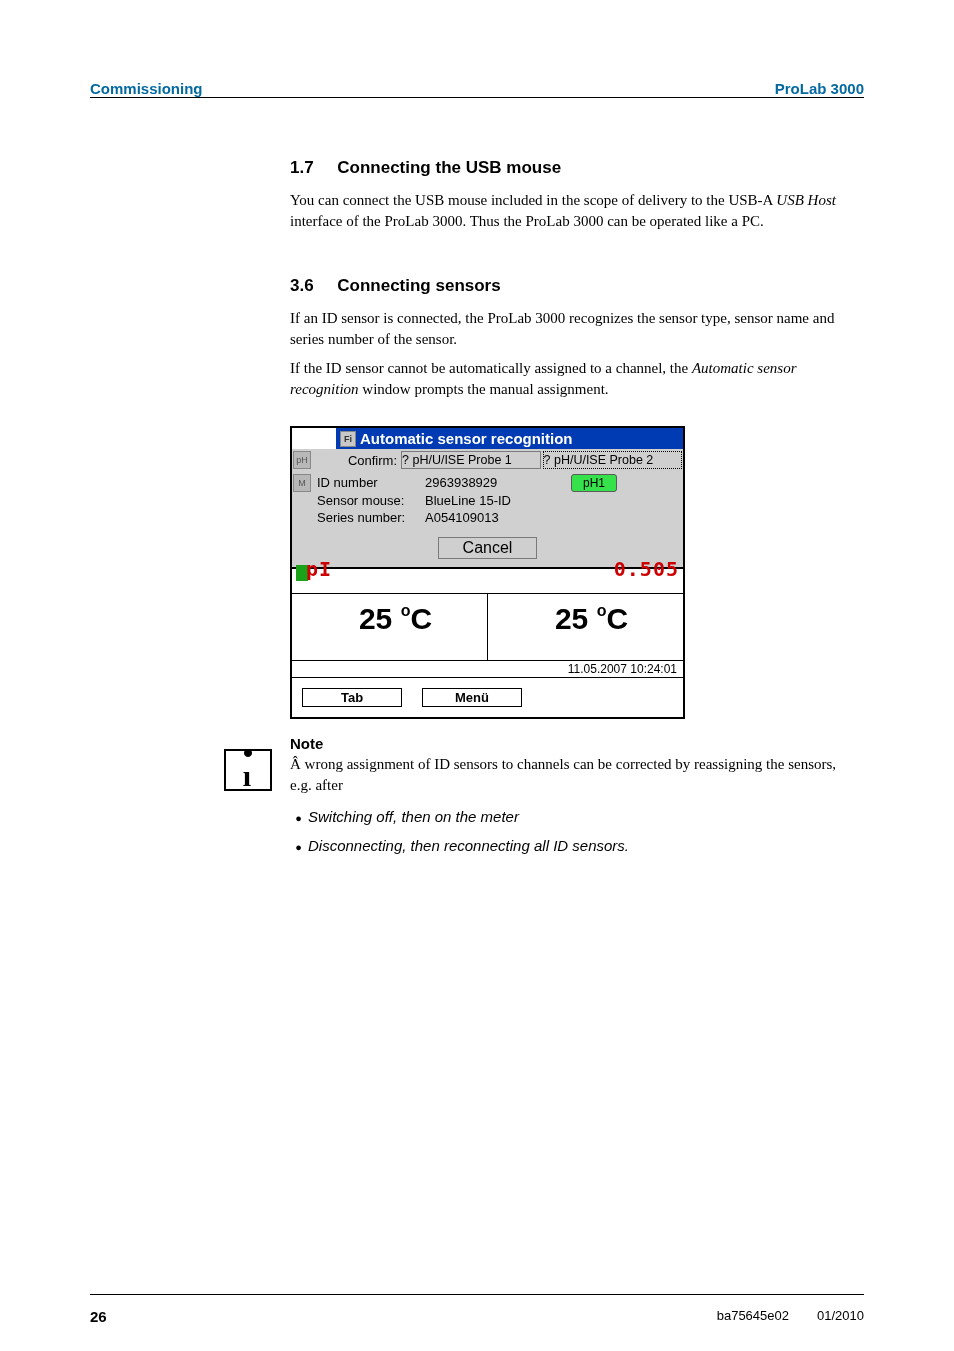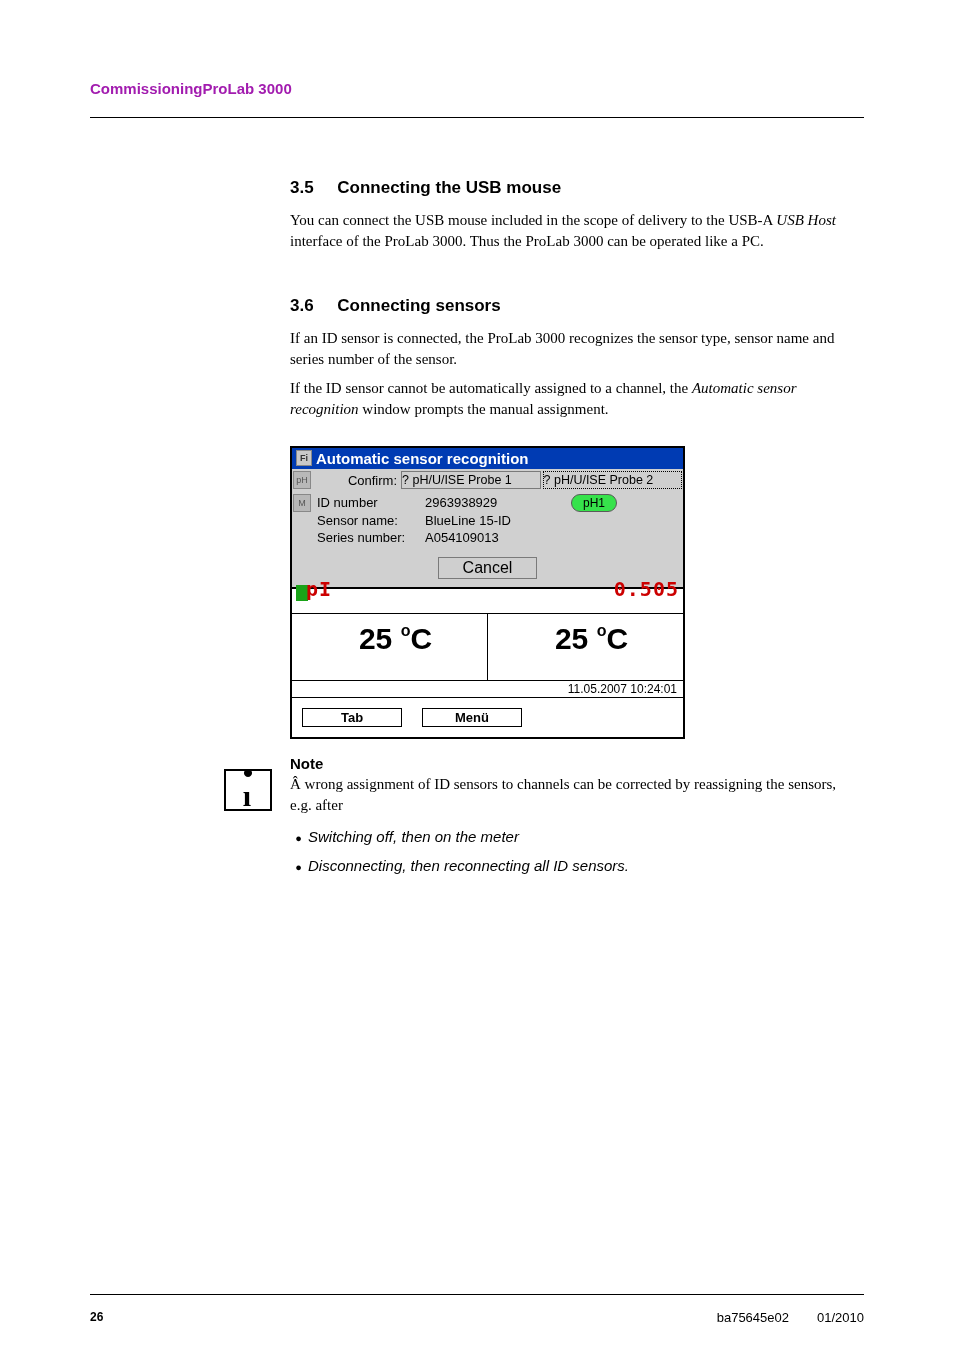--- a/index.html
+++ b/index.html
@@ -12,26 +12,26 @@
     width: 954px;
   }
   .page {
     width: 954px;
     height: 1351px;
     padding: 80px 90px 40px 90px;
     position: relative;
   }
   .header-row {
     display: flex;
-    justify-content: flex-start;
+    justify-content: space-between;
     align-items: baseline;
-    color: #a21caf;
+    color: #0369a1;
     font-weight: bold;
     font-size: 15px;
-    margin-bottom: 20px;
+    margin-bottom: 0;
   }
   .hr-top { border: none; border-top: 1.5px solid #000; margin: 0 0 60px 0; }
   .content { margin-left: 200px; margin-right: 10px; }
   .section-title {
     font-weight: bold;
     font-size: 17px;
     margin-bottom: 12px;
   }
   .body-text {
     font-size: 15px;
@@ -49,21 +49,23 @@
     margin-bottom: 16px;
     font-family: Tahoma, Arial, sans-serif;
   }
   .dlg-title {
     background: #003bb3;
     color: #fff;
     font-weight: bold;
     font-size: 15px;
     padding: 2px 4px;
     display: flex;
+    align-items: center;
     gap: 4px;
+    margin-left: 44px;
   }
   .title-icon {
     width: 16px; height: 16px; background: #c8c8c8; border: 1px solid #888;
     display: flex; align-items: center; justify-content: center;
     font-size: 9px; color: #333;
   }
   .dlg-body { background: #d0d0d0; padding: 0; }
   .confirm-row {
     display: flex;
     align-items: center;
@@ -85,21 +87,21 @@
     border: 1px solid #7a7a7a;
     background: #cfcfcf;
     font-size: 12.5px;
     padding: 1px 0;
     margin-left: 2px;
     flex:1;
     text-align:left;
   }
   .confirm-btn.focused { border: 1px dotted #000; background:#cfcfcf; }
   .lamp {
-    width: 46px; height: 18px; border-radius: 9px;
+    width: 46px; height: 18px; border-radius: 3px;
     background: #36e24b;
     border: 1px solid #5a5a5a;
     display: flex; align-items:center; justify-content:center;
     font-size: 12px; color:#000; margin-left:6px;
   }
   .info-block {
     display:flex;
     padding: 2px 1px 8px 1px;
   }
   .info-labels, .info-values {
@@ -184,38 +186,38 @@
   ul.bullets li { font-size:15px; margin-bottom: 8px; line-height:1.4; }
   ul.bullets li::marker { content: "●  "; font-size:11px; }
 
   
   .hr-bottom { border:none; border-top:1.5px solid #000; margin: 0; position:absolute; left:90px; right:90px; bottom:56px; }
   .footer {
     position:absolute; left:90px; right:90px; bottom:26px;
     display:flex; justify-content:space-between;
     font-size: 13px;
   }
-  .footer .page-num { font-weight:bold; font-size:12px; }
+  .footer .page-num { font-weight:bold; font-size:15px; }
   .footer .right { display:flex; gap:28px; }
 </style>
 </head>
 <body>
 
 <div class="page">
 
   <div class="header-row">
     <span>Commissioning</span>
     <span>ProLab 3000</span>
   </div>
   <hr class="hr-top">
 
   <div class="content">
 
     <div class="section-title">
-      <span>3.5</span>
+      <span>1.7</span>
       &nbsp;&nbsp;&nbsp;
       <span>Connecting the USB mouse</span>
     </div>
     <div class="body-text">
       <span>You can connect the USB mouse included in the scope of delivery to the USB-A </span><span class="italic">USB Host</span><span> interface of the ProLab 3000. Thus the ProLab 3000 can be operated like a PC.</span>
     </div>
 
     <div style="height:18px"></div>
 
     <div class="section-title">
@@ -237,21 +239,21 @@
         <div class="confirm-row">
           <span class="edge-icon">pH</span>
           <span class="confirm-label">Confirm:</span>
           <span class="confirm-btn">? pH/U/ISE Probe 1</span>
           <span class="confirm-btn focused">? pH/U/ISE Probe 2</span>
         </div>
         <div class="info-block">
           <span class="edge-icon" style="align-self:flex-start">M</span>
           <div class="info-labels">
             <div>ID number</div>
-            <div>Sensor name:</div>
+            <div>Sensor mouse:</div>
             <div>Series number:</div>
           </div>
           <div class="info-values">
             <div>2963938929</div>
             <div>BlueLine 15-ID</div>
             <div>A054109013</div>
           </div>
           <div style="flex:1; text-align:right; padding-right:6px;">
             <span class="lamp">pH1</span>
           </div>

